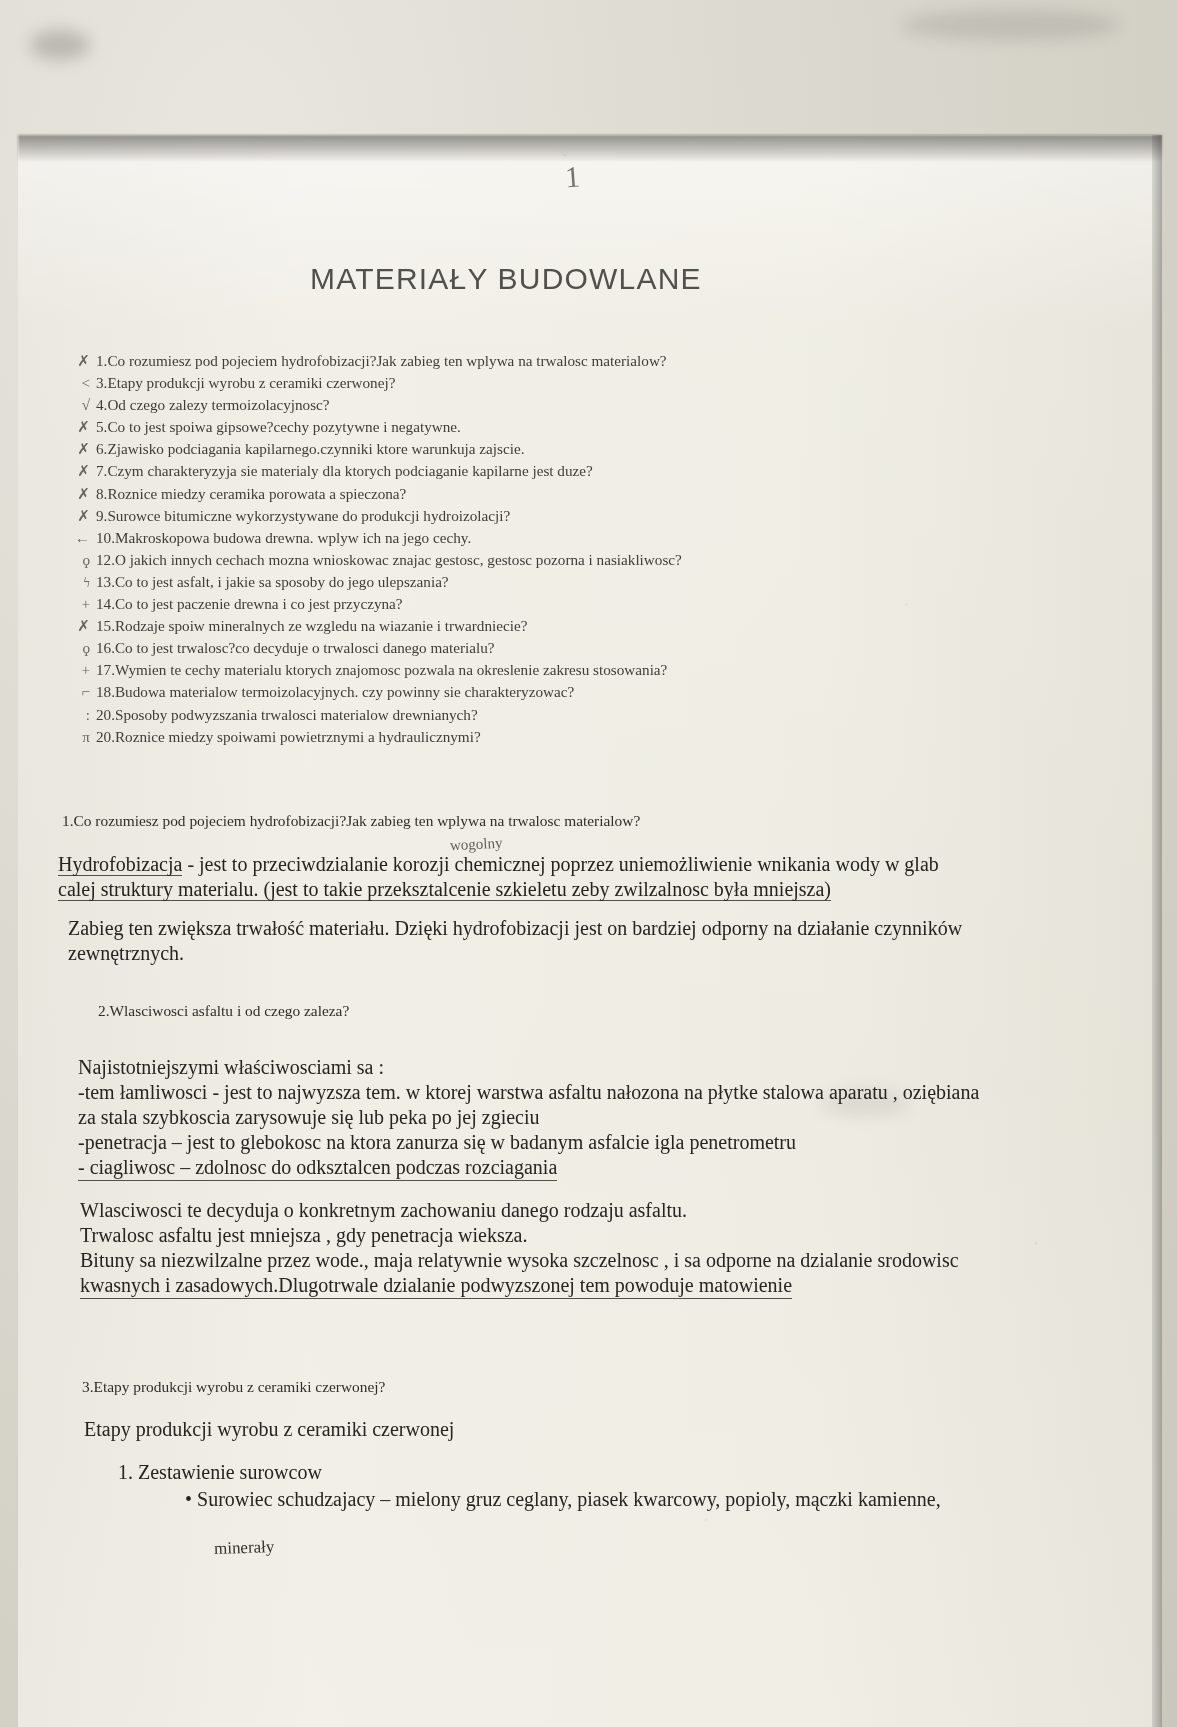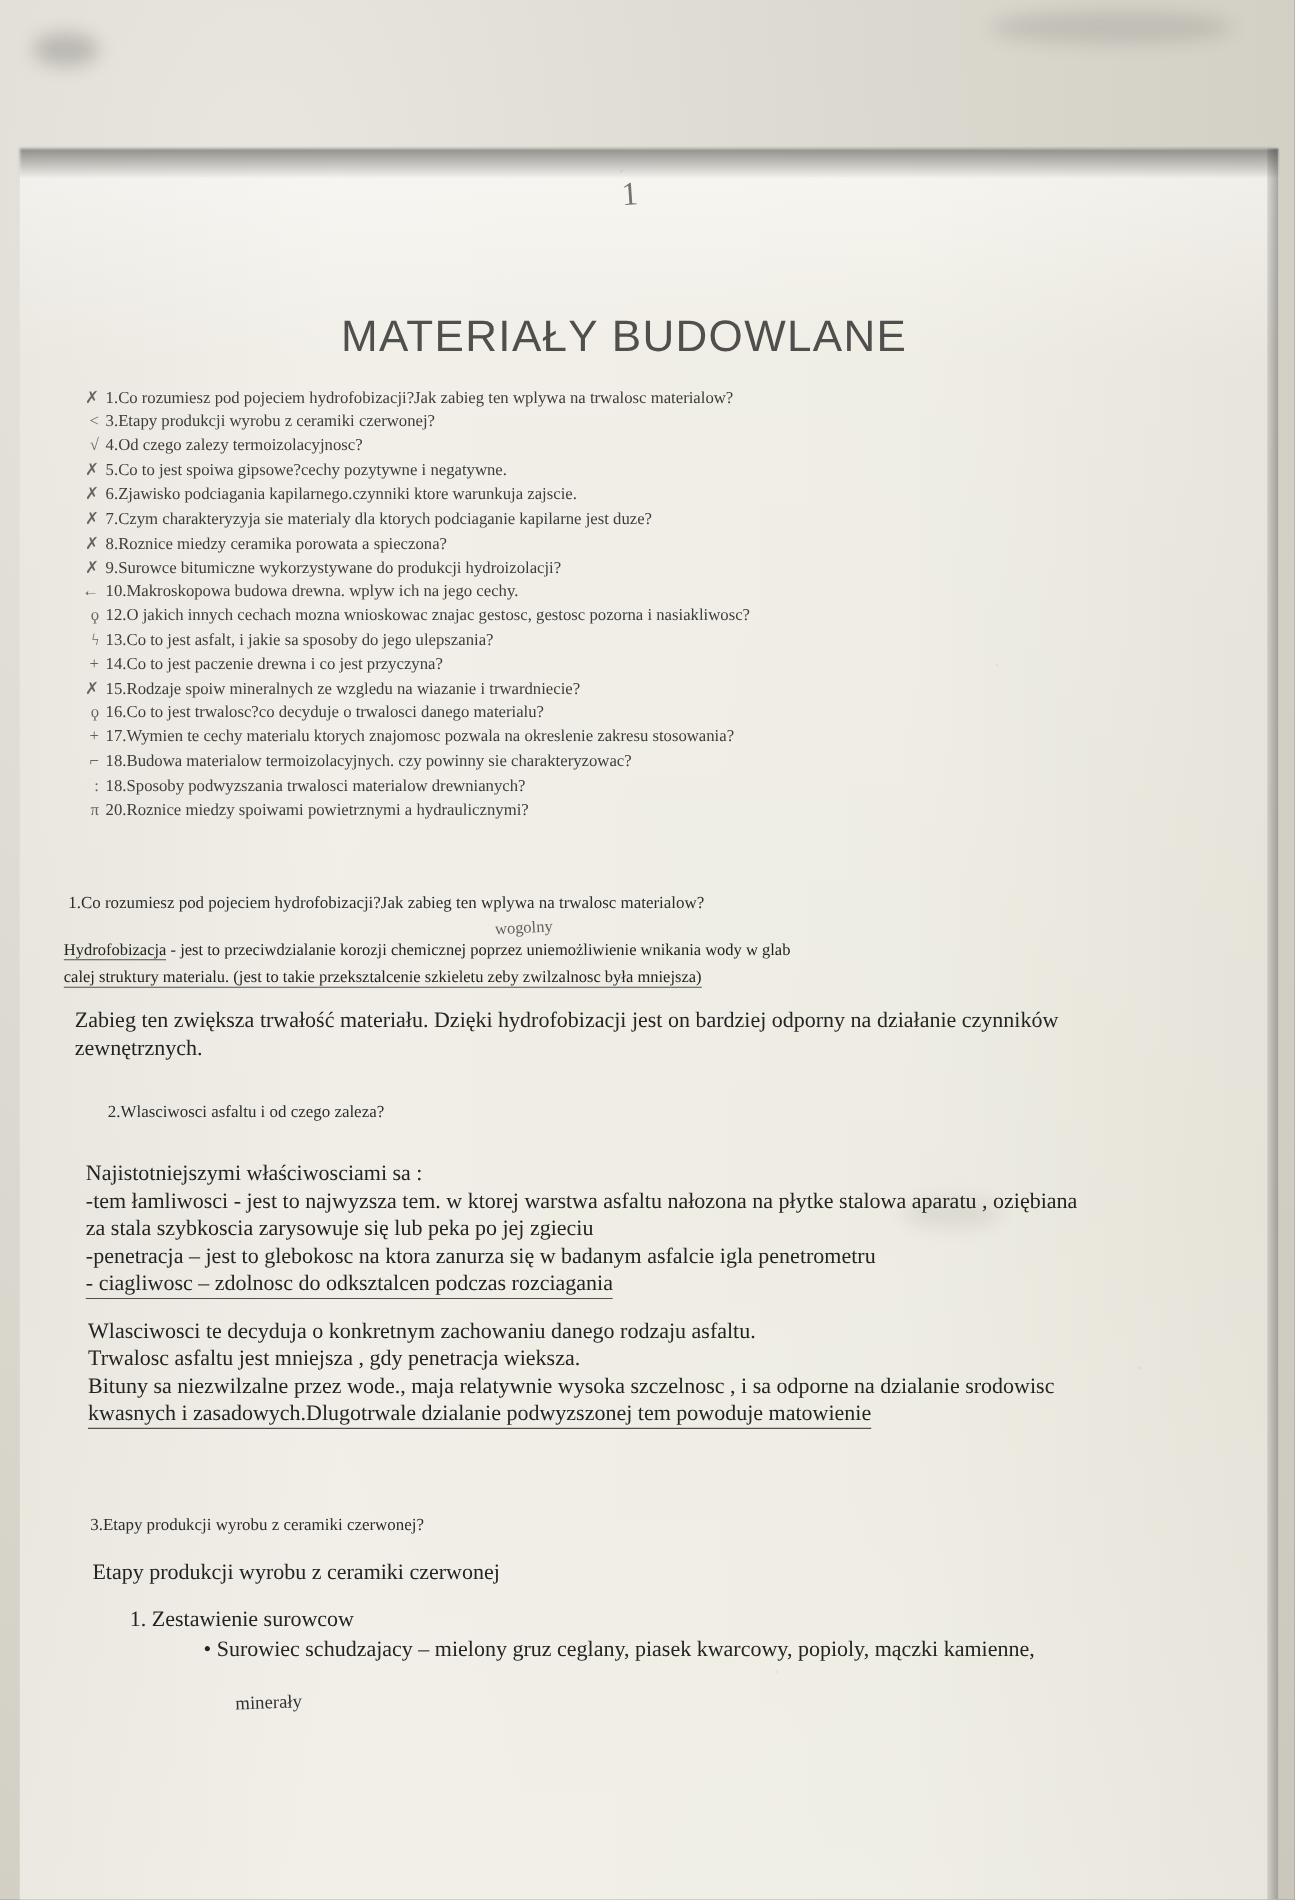--- a/index.html
+++ b/index.html
@@ -60,23 +60,23 @@
   }
   .content {
     position: absolute;
     left: 0; top: 0;
     width: 1177px;
     height: 1727px;
   }
   .title {
     position: absolute;
     left: 310px;
-    top: 284px;
+    top: 262px;
     font-family: "Liberation Sans", sans-serif;
-    font-size: 40px;
+    font-size: 30px;
     letter-spacing: 1.2px;
     color: #3a3a38;
     opacity: 0.88;
   }
   .pagenum {
     position: absolute;
     left: 565px;
     top: 160px;
     font-size: 30px;
     color: #4a4a46;
@@ -112,21 +112,21 @@
     font-size: 15.4px;
     color: #2d2d2b;
     line-height: 22px;
   }
   .q1head { left: 62px; top: 810px; }
   .hyd {
     position: absolute;
     left: 58px;
     top: 852px;
     width: 1020px;
-    font-size: 15px;
+    font-size: 20px;
     line-height: 25px;
     color: #23231f;
   }
   .annot {
     position: absolute;
     left: 450px;
     top: 836px;
     font-family: "Liberation Serif", serif;
     font-size: 15px;
     color: #3b3b38;
@@ -194,21 +194,21 @@
       <div class="qrow"><span class="qmark">✗</span><span>8.Roznice miedzy ceramika porowata a spieczona?</span></div>
       <div class="qrow"><span class="qmark">✗</span><span>9.Surowce bitumiczne wykorzystywane do produkcji hydroizolacji?</span></div>
       <div class="qrow"><span class="qmark">←</span><span>10.Makroskopowa budowa drewna. wplyw ich na jego cechy.</span></div>
       <div class="qrow"><span class="qmark">ϙ</span><span>12.O jakich innych cechach mozna wnioskowac znajac gestosc, gestosc pozorna i nasiakliwosc?</span></div>
       <div class="qrow"><span class="qmark">ϟ</span><span>13.Co to jest asfalt, i jakie sa sposoby do jego ulepszania?</span></div>
       <div class="qrow"><span class="qmark">+</span><span>14.Co to jest paczenie drewna i co jest przyczyna?</span></div>
       <div class="qrow"><span class="qmark">✗</span><span>15.Rodzaje spoiw mineralnych ze wzgledu na wiazanie i trwardniecie?</span></div>
       <div class="qrow"><span class="qmark">ϙ</span><span>16.Co to jest trwalosc?co decyduje o trwalosci danego materialu?</span></div>
       <div class="qrow"><span class="qmark">+</span><span>17.Wymien te cechy materialu ktorych znajomosc pozwala na okreslenie zakresu stosowania?</span></div>
       <div class="qrow"><span class="qmark">⌐</span><span>18.Budowa materialow termoizolacyjnych. czy powinny sie charakteryzowac?</span></div>
-      <div class="qrow"><span class="qmark">:</span><span>18.Sposoby podwyzszania trwalosci materialow drewnianych?</span></div>
+      <div class="qrow"><span class="qmark">:</span><span>20.Sposoby podwyzszania trwalosci materialow drewnianych?</span></div>
       <div class="qrow"><span class="qmark">π</span><span>20.Roznice miedzy spoiwami powietrznymi a hydraulicznymi?</span></div>
     </div>
 
     <div class="section q1head">1.Co rozumiesz pod pojeciem hydrofobizacji?Jak zabieg ten wplywa na trwalosc materialow?</div>
 
     <div class="annot">wogolny</div>
 
     <div class="hyd">
       <span class="underline-span">Hydrofobizacja</span><span> - jest to przeciwdzialanie korozji chemicznej poprzez uniemożliwienie wnikania wody w glab</span><br>
       <span class="underline-span">calej struktury materialu. (jest to takie przeksztalcenie szkieletu zeby zwilzalnosc była mniejsza)</span>

